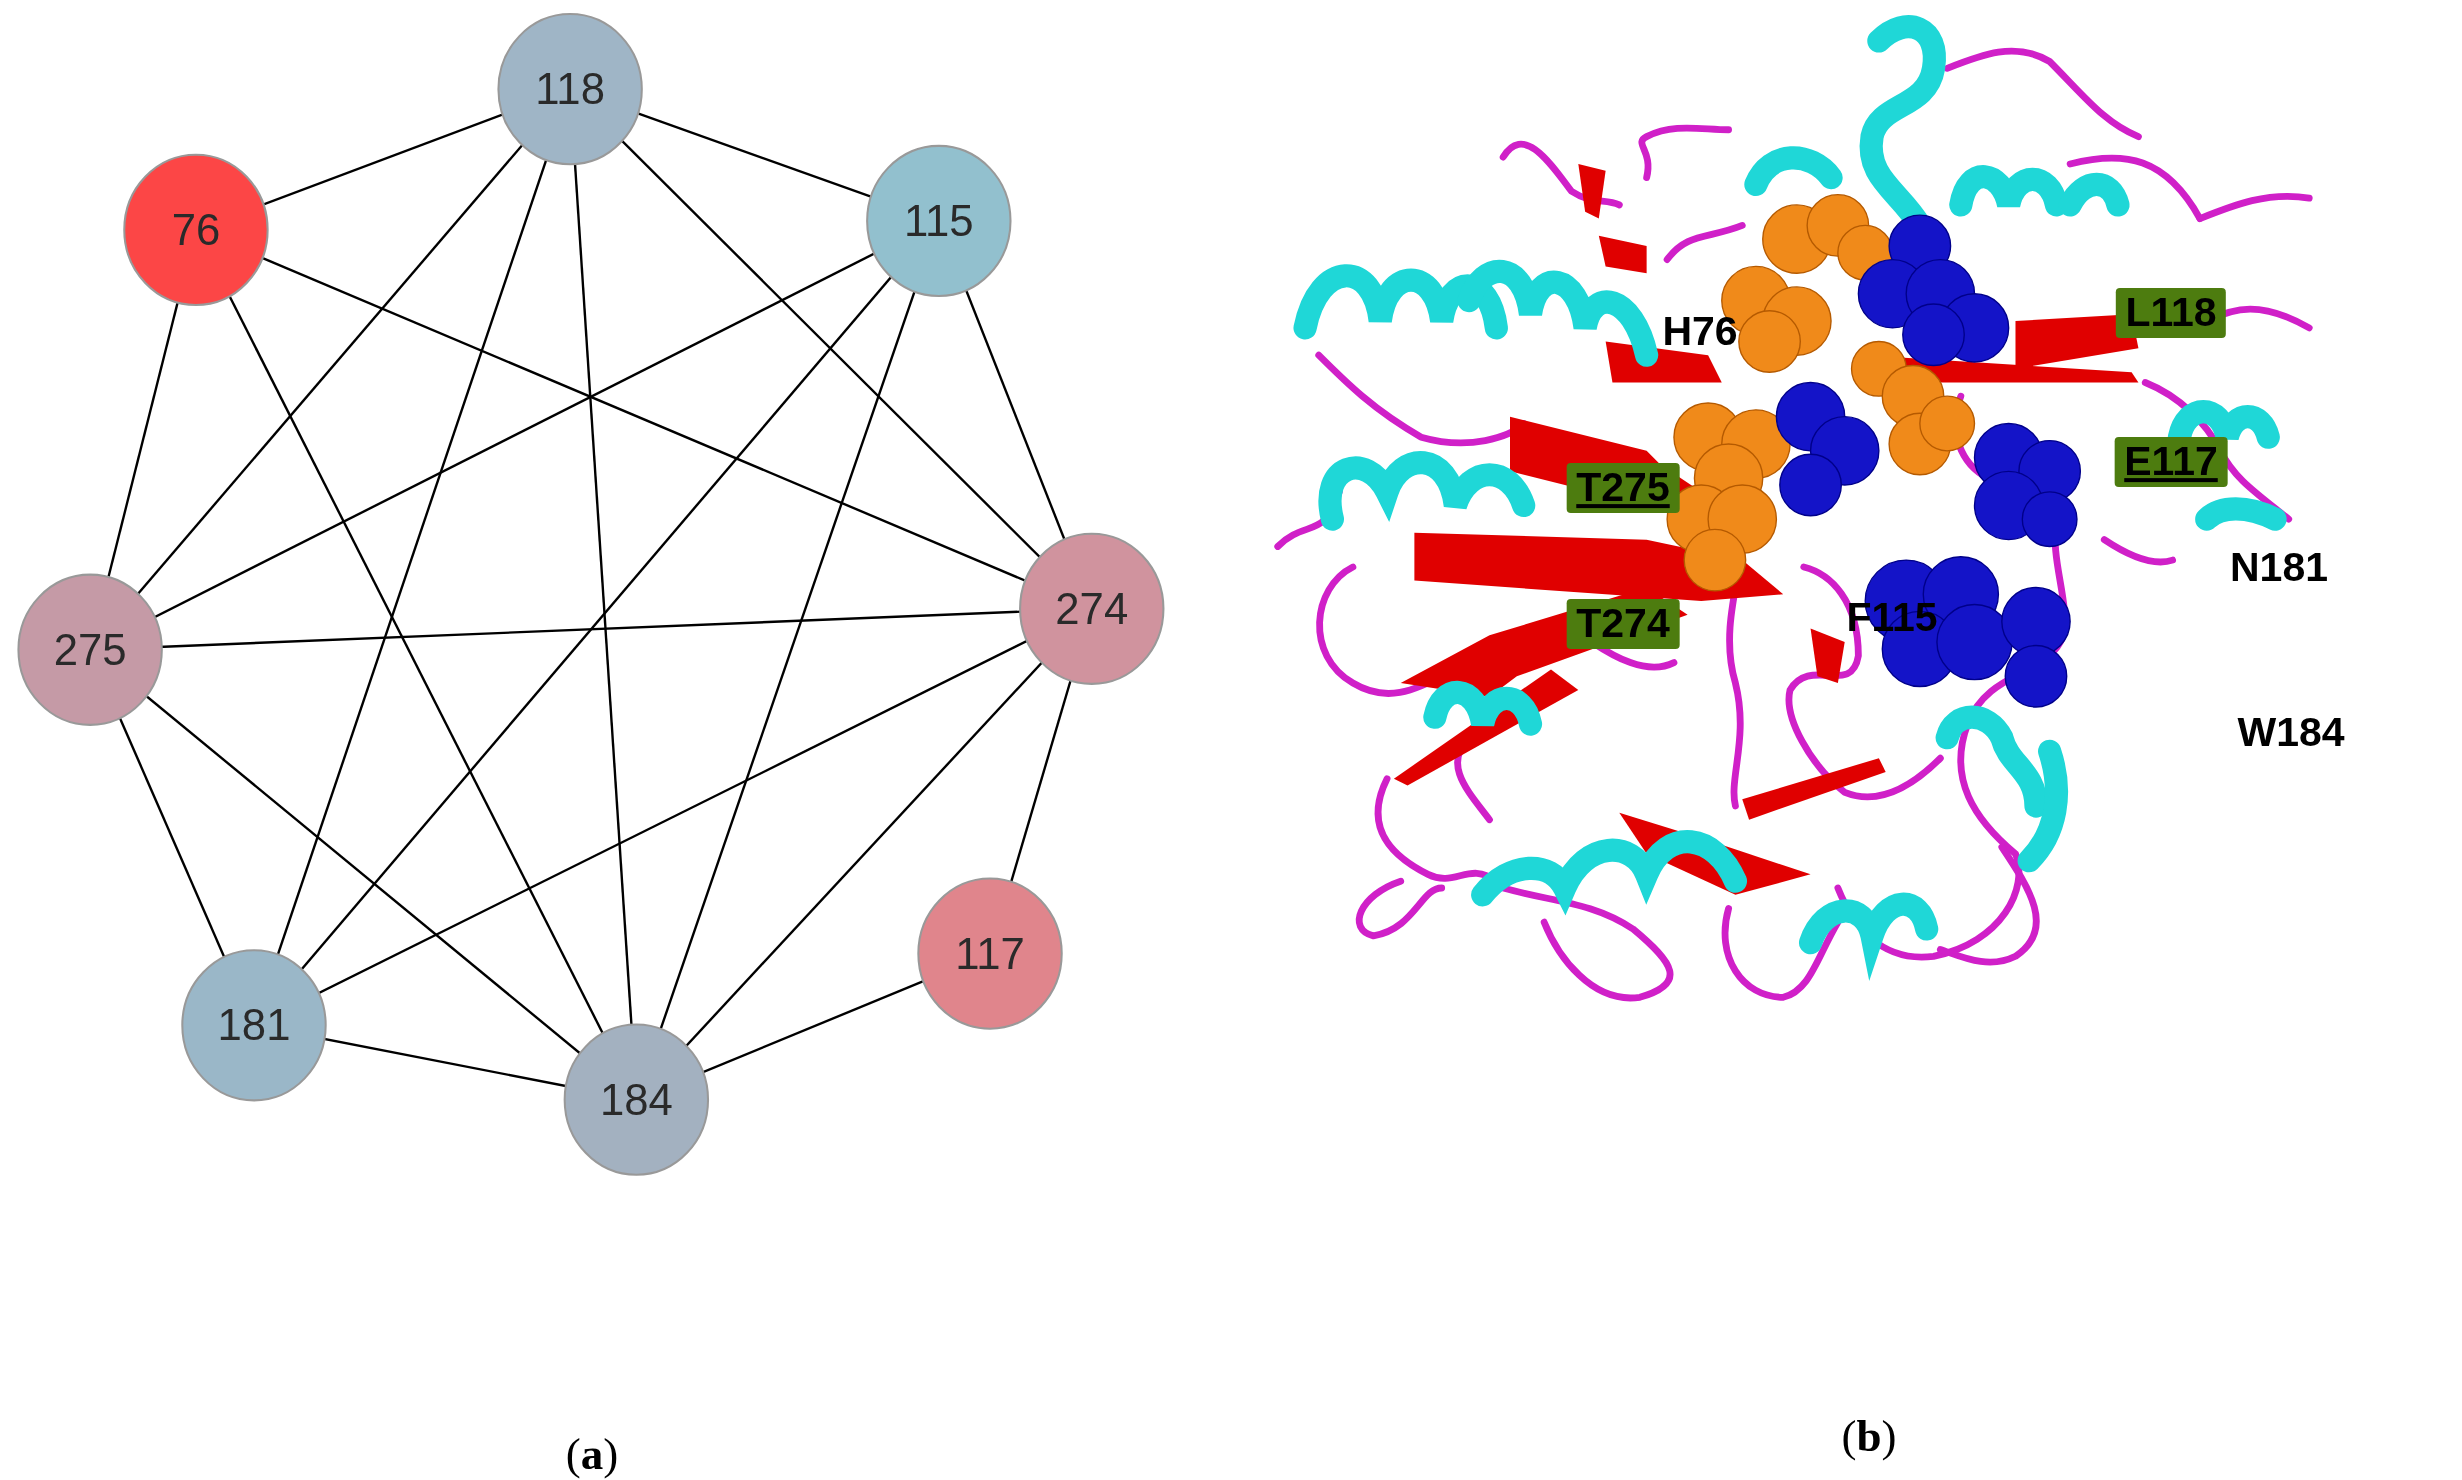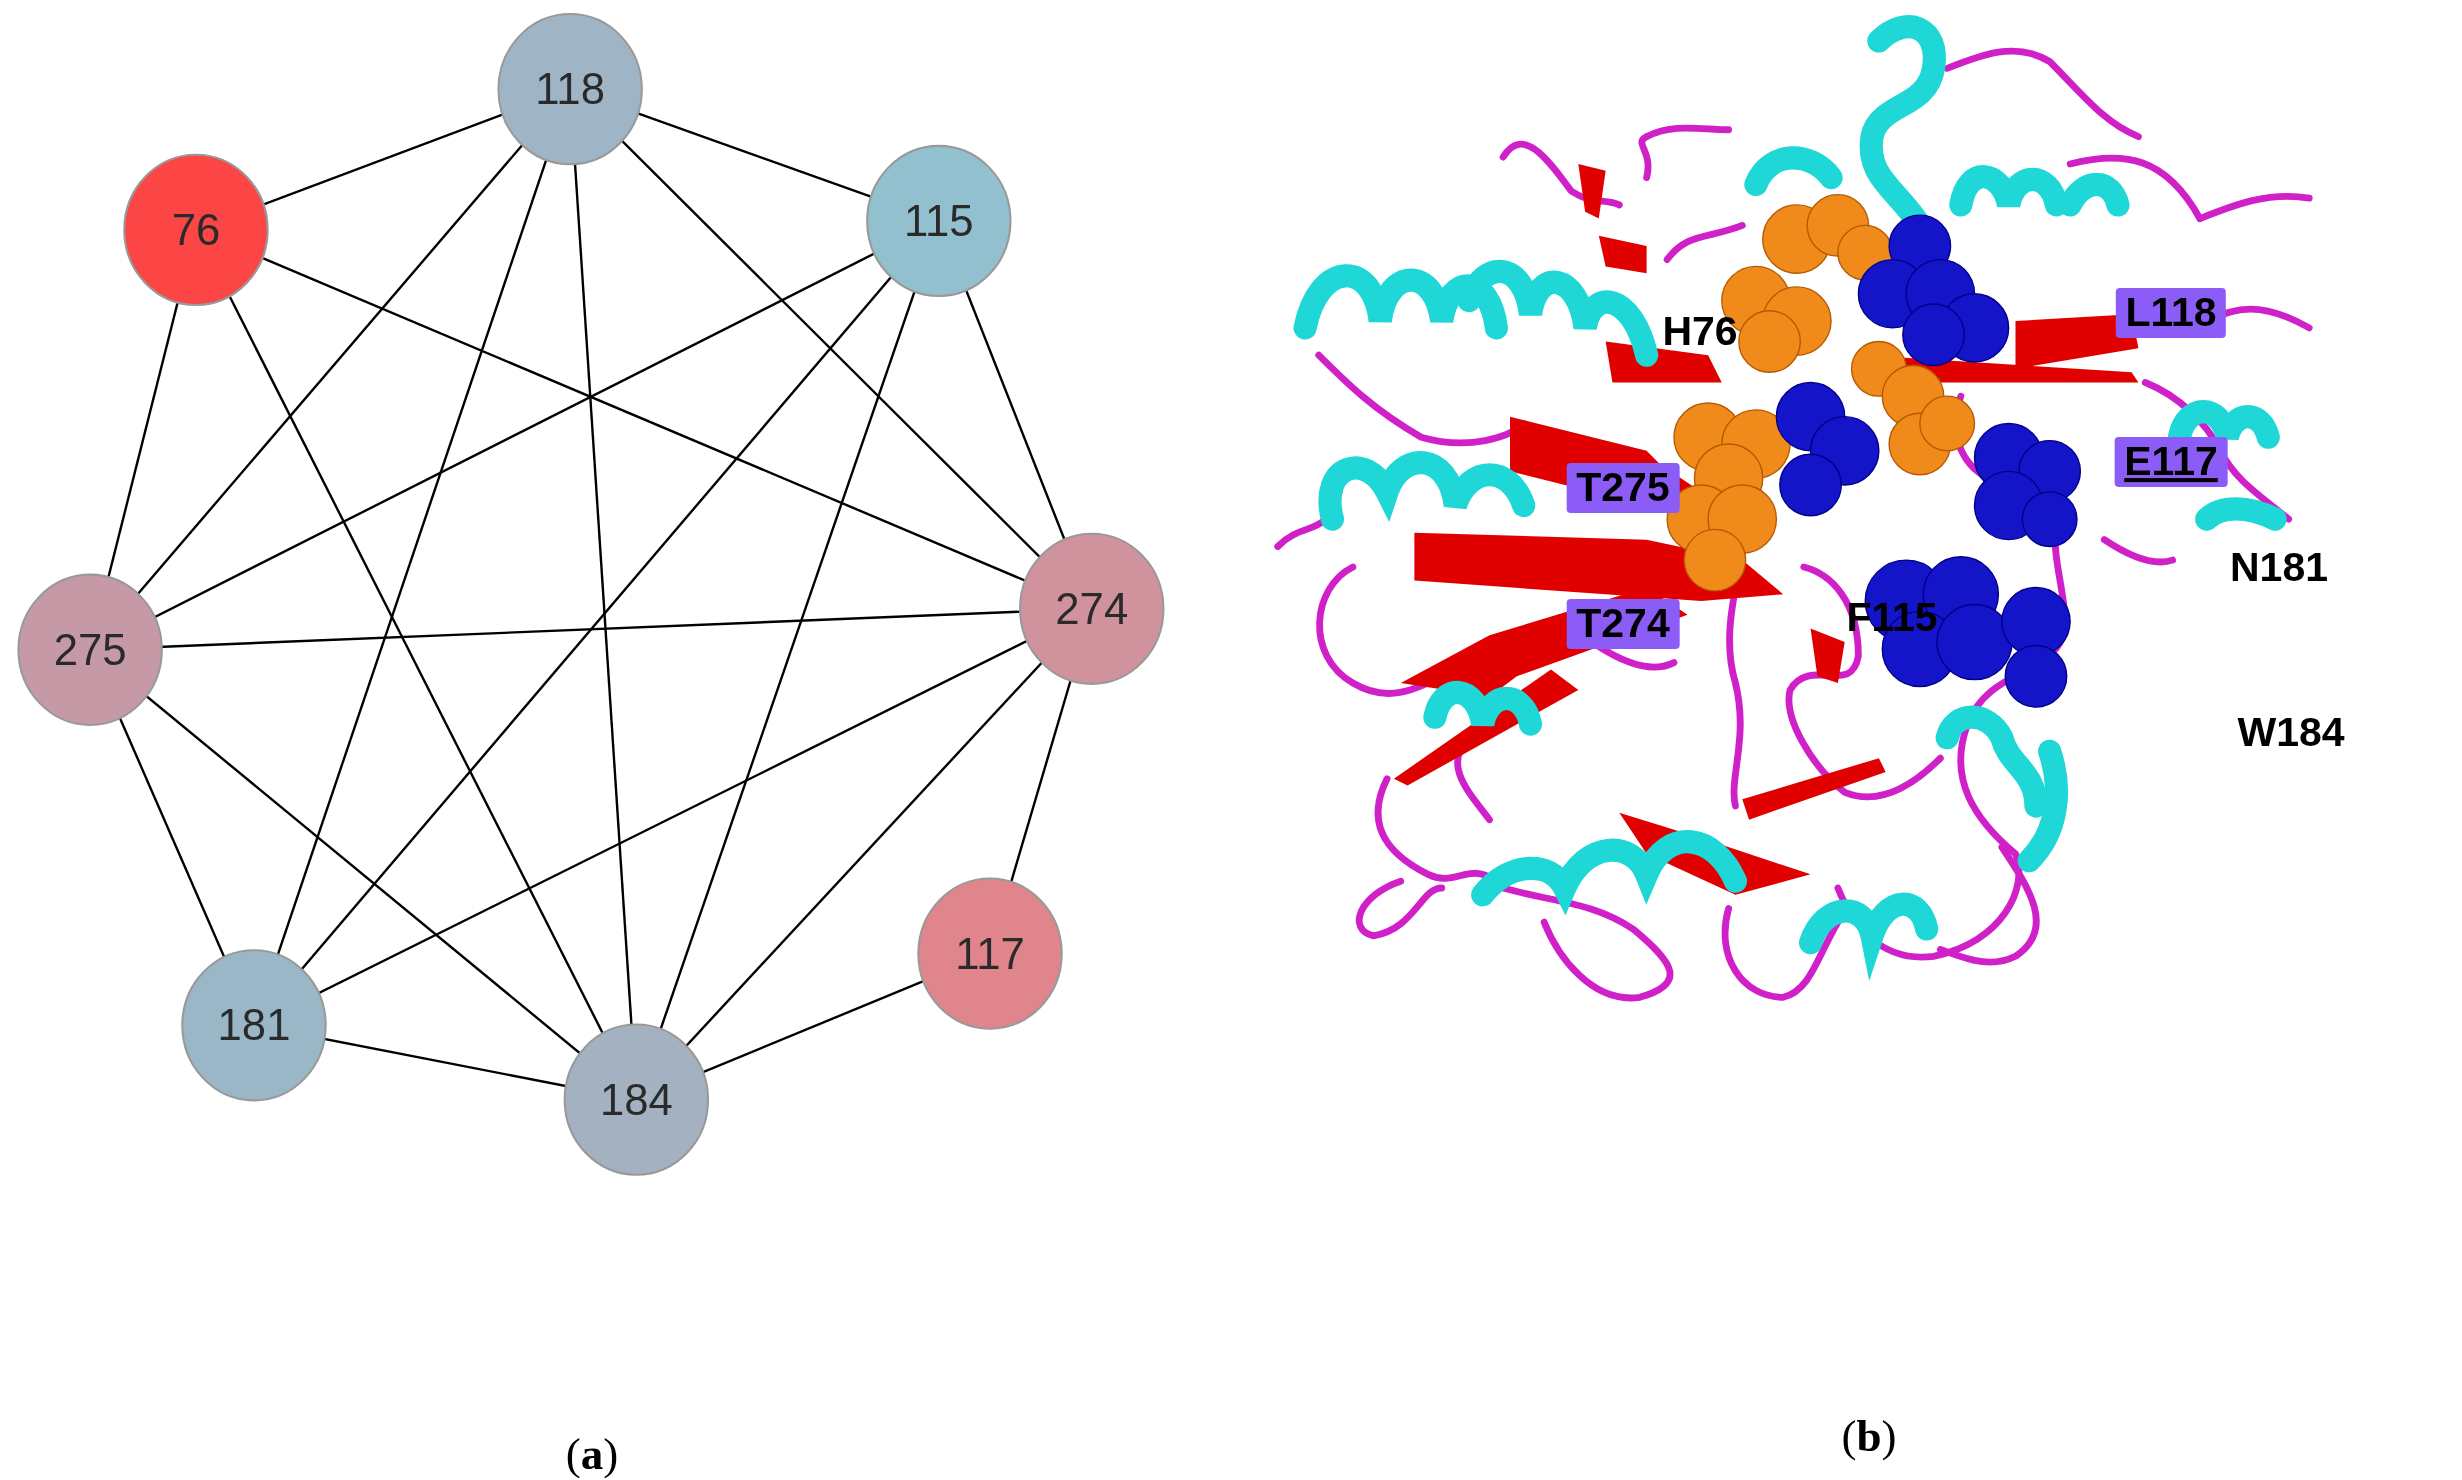--- a/index.html
+++ b/index.html
@@ -1,21 +1,21 @@
 <!DOCTYPE html>
 <html style="font-size:11px"><head>
 <meta charset="utf-8">
 <style>
   html,body{margin:0;padding:0;background:#fff;}
   body{width:2462px;height:1481px;position:relative;overflow:hidden;font-family:"Liberation Sans",sans-serif;}
   #graph{position:absolute;left:0;top:0;width:1229px;height:1264px;}
   #protein{position:absolute;left:1264px;top:0;width:1199px;height:1332px;}
   .caption{position:absolute;font-family:"Liberation Serif",serif;font-size:45px;color:#000;transform:translate(-50%,-50%);}
   .caption b{font-weight:bold;}
-  .lbl{position:absolute;background:#8b5cf6;font-family:"Liberation Sans",sans-serif;font-weight:bold;font-size:41px;color:#000;padding:1.4px 9.6px;border-radius:4.1px;transform:translate(-50%,-50%);white-space:nowrap;}
+  .lbl{position:absolute;background:#4d7c0f;font-family:"Liberation Sans",sans-serif;font-weight:bold;font-size:41px;color:#000;padding:1.4px 9.6px;border-radius:4.1px;transform:translate(-50%,-50%);white-space:nowrap;}
   .lbl.plain{background:transparent;}
 </style>
 </head>
 <body>
 
 <svg id="graph" viewBox="0 0 1800 1850">
     <line x1="835" y1="130" x2="287" y2="336" stroke="#000" stroke-width="3.5"></line>
     <line x1="835" y1="130" x2="1375" y2="323" stroke="#000" stroke-width="3.5"></line>
     <line x1="835" y1="130" x2="132" y2="951" stroke="#000" stroke-width="3.5"></line>
     <line x1="835" y1="130" x2="372" y2="1501" stroke="#000" stroke-width="3.5"></line>
@@ -168,21 +168,21 @@
       <circle cx="1040" cy="940" r="55"></circle>
     <circle cx="1130" cy="910" r="50"></circle>
       <circle cx="1130" cy="990" r="45"></circle>
   </g>
 </svg>
 
 <div id="labels-b">
     <div class="lbl plain" style="left: 1700px; top: 332px;">H76</div>
     <div class="lbl" style="left: 2171px; top: 313px;">L118</div>
     <div class="lbl" style="left: 2171px; top: 462px; text-decoration: underline;">E117</div>
-    <div class="lbl" style="left: 1623px; top: 488px;">T275</div>
+    <div class="lbl" style="left: 1623px; top: 488px; text-decoration: underline;">T275</div>
     <div class="lbl" style="left: 1623px; top: 616px; margin-top: 8px;">T274</div>
     <div class="lbl plain" style="left: 1892px; top: 618px;">F115</div>
     <div class="lbl plain" style="left: 2279px; top: 568px;">N181</div>
     <div class="lbl plain" style="left: 2291px; top: 725px; margin-top: 8px;">W184</div>
   </div>
 
 <div class="caption" id="cap-a" style="left: 592px; top: 1454px;">(<b>a</b>)</div>
 <div class="caption" id="cap-b" style="left: 1869px; top: 1436px;">(<b>b</b>)</div>
 
 

